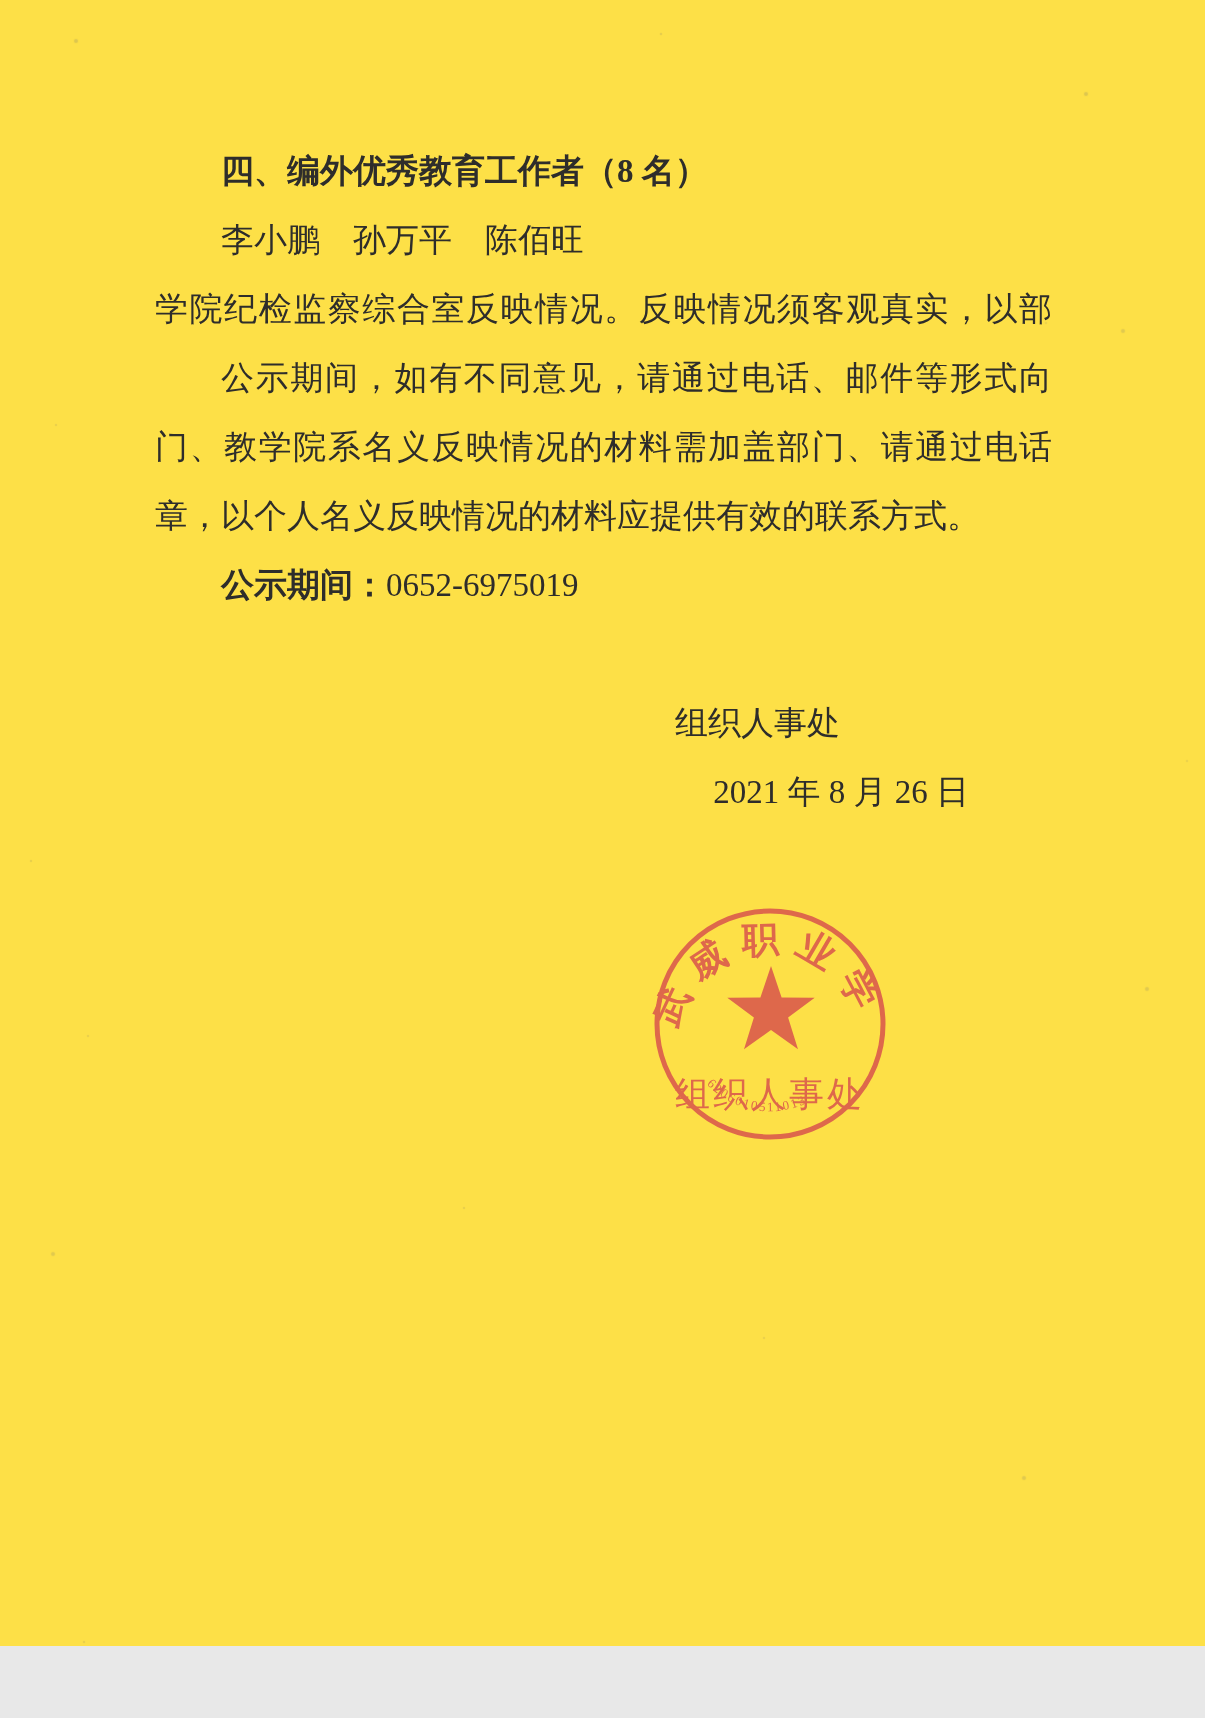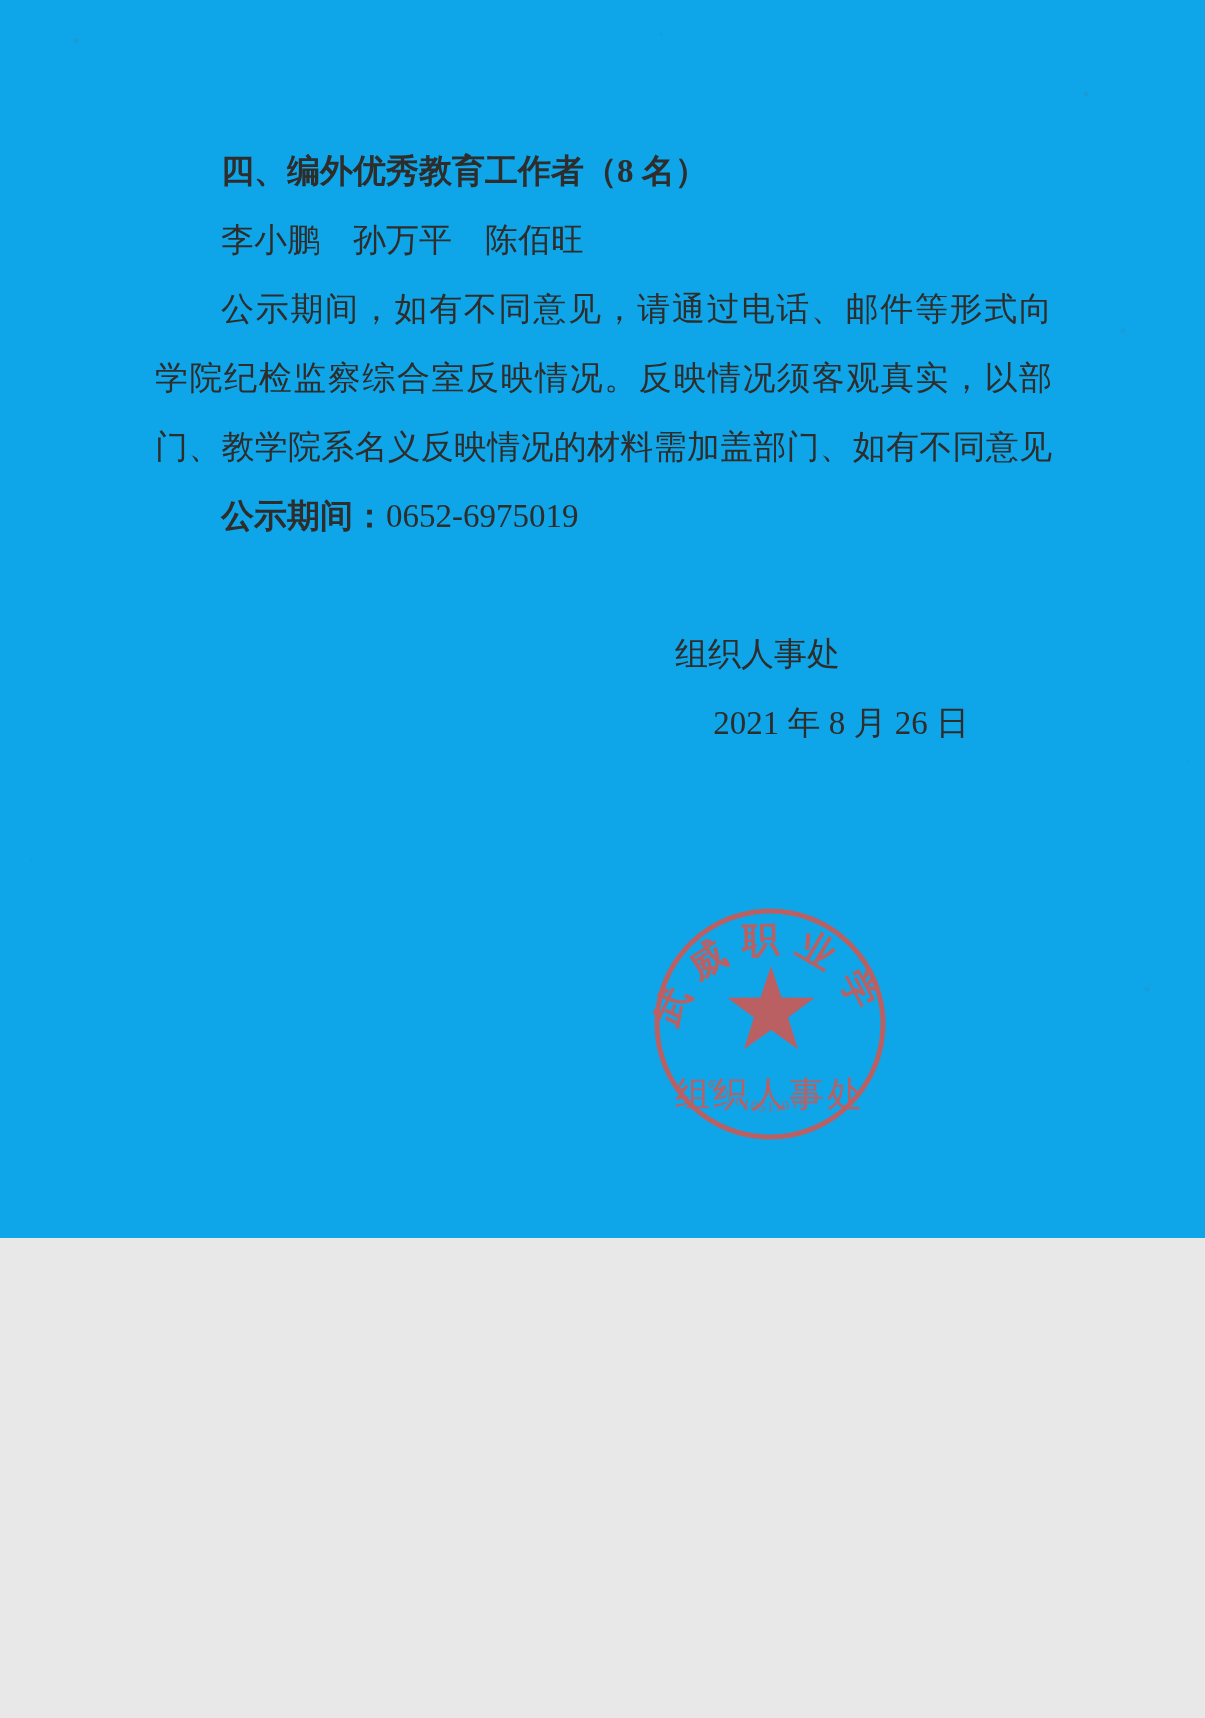--- a/index.html
+++ b/index.html
@@ -1,20 +1,20 @@
 <!DOCTYPE html>
 <html><head>
 <meta charset="utf-8">
 <style>
   html,body{margin:0;padding:0;background:#e8e8e8;}
   .page{
     position:relative;
-    width:1205px;height:1238px;
+    width:1205px;height:1646px;
     margin:0 auto;
-    background:#0ea5e9;
+    background:#fde047;
     overflow:hidden;
     font-family:"Liberation Serif","DejaVu Serif",serif;
     color:#2e2d2b;
     font-size:33px;
   }
   .content{position:absolute;left:155px;top:137px;width:897px;}
   .line{height:69px;line-height:69px;}
   .j{text-align:justify;text-align-last:justify;}
   .ind{padding-left:66px;}
   .hd{font-weight:bold;}
@@ -48,23 +48,24 @@
 </head>
 <body>
 
 <div class="page">
 
   <div class="speckles"></div>
 
   <div class="content">
     <div class="line hd ind">四、编外优秀教育工作者（8 名）</div>
     <div class="line ind">李小鹏　孙万平　陈佰旺</div>
+    <div class="line j">学院纪检监察综合室反映情况。反映情况须客观真实，以部</div>
     <div class="line ind j">公示期间，如有不同意见，请通过电话、邮件等形式向</div>
-    <div class="line j">学院纪检监察综合室反映情况。反映情况须客观真实，以部</div>
-    <div class="line j">门、教学院系名义反映情况的材料需加盖部门、如有不同意见</div>
+    <div class="line j">门、教学院系名义反映情况的材料需加盖部门、请通过电话</div>
+    <div class="line">章，以个人名义反映情况的材料应提供有效的联系方式。</div>
     <div class="line ind"><span class="hd">公示期间：</span><span>0652-6975019</span></div>
     <div class="line sp"></div>
     <div class="line sig">组织人事处</div>
     <div class="line sigdate">2021 年 8 月 26 日</div>
   </div>
 
   <svg class="seal" width="280" height="280" viewBox="0 0 280 280">
     <defs>
       <path id="ringArc" d="M 48 160 A 92 92 0 1 1 232 160" fill="none"></path>
       <path id="serialArc" d="M 62 180 A 88 88 0 0 0 218 180" fill="none"></path>

